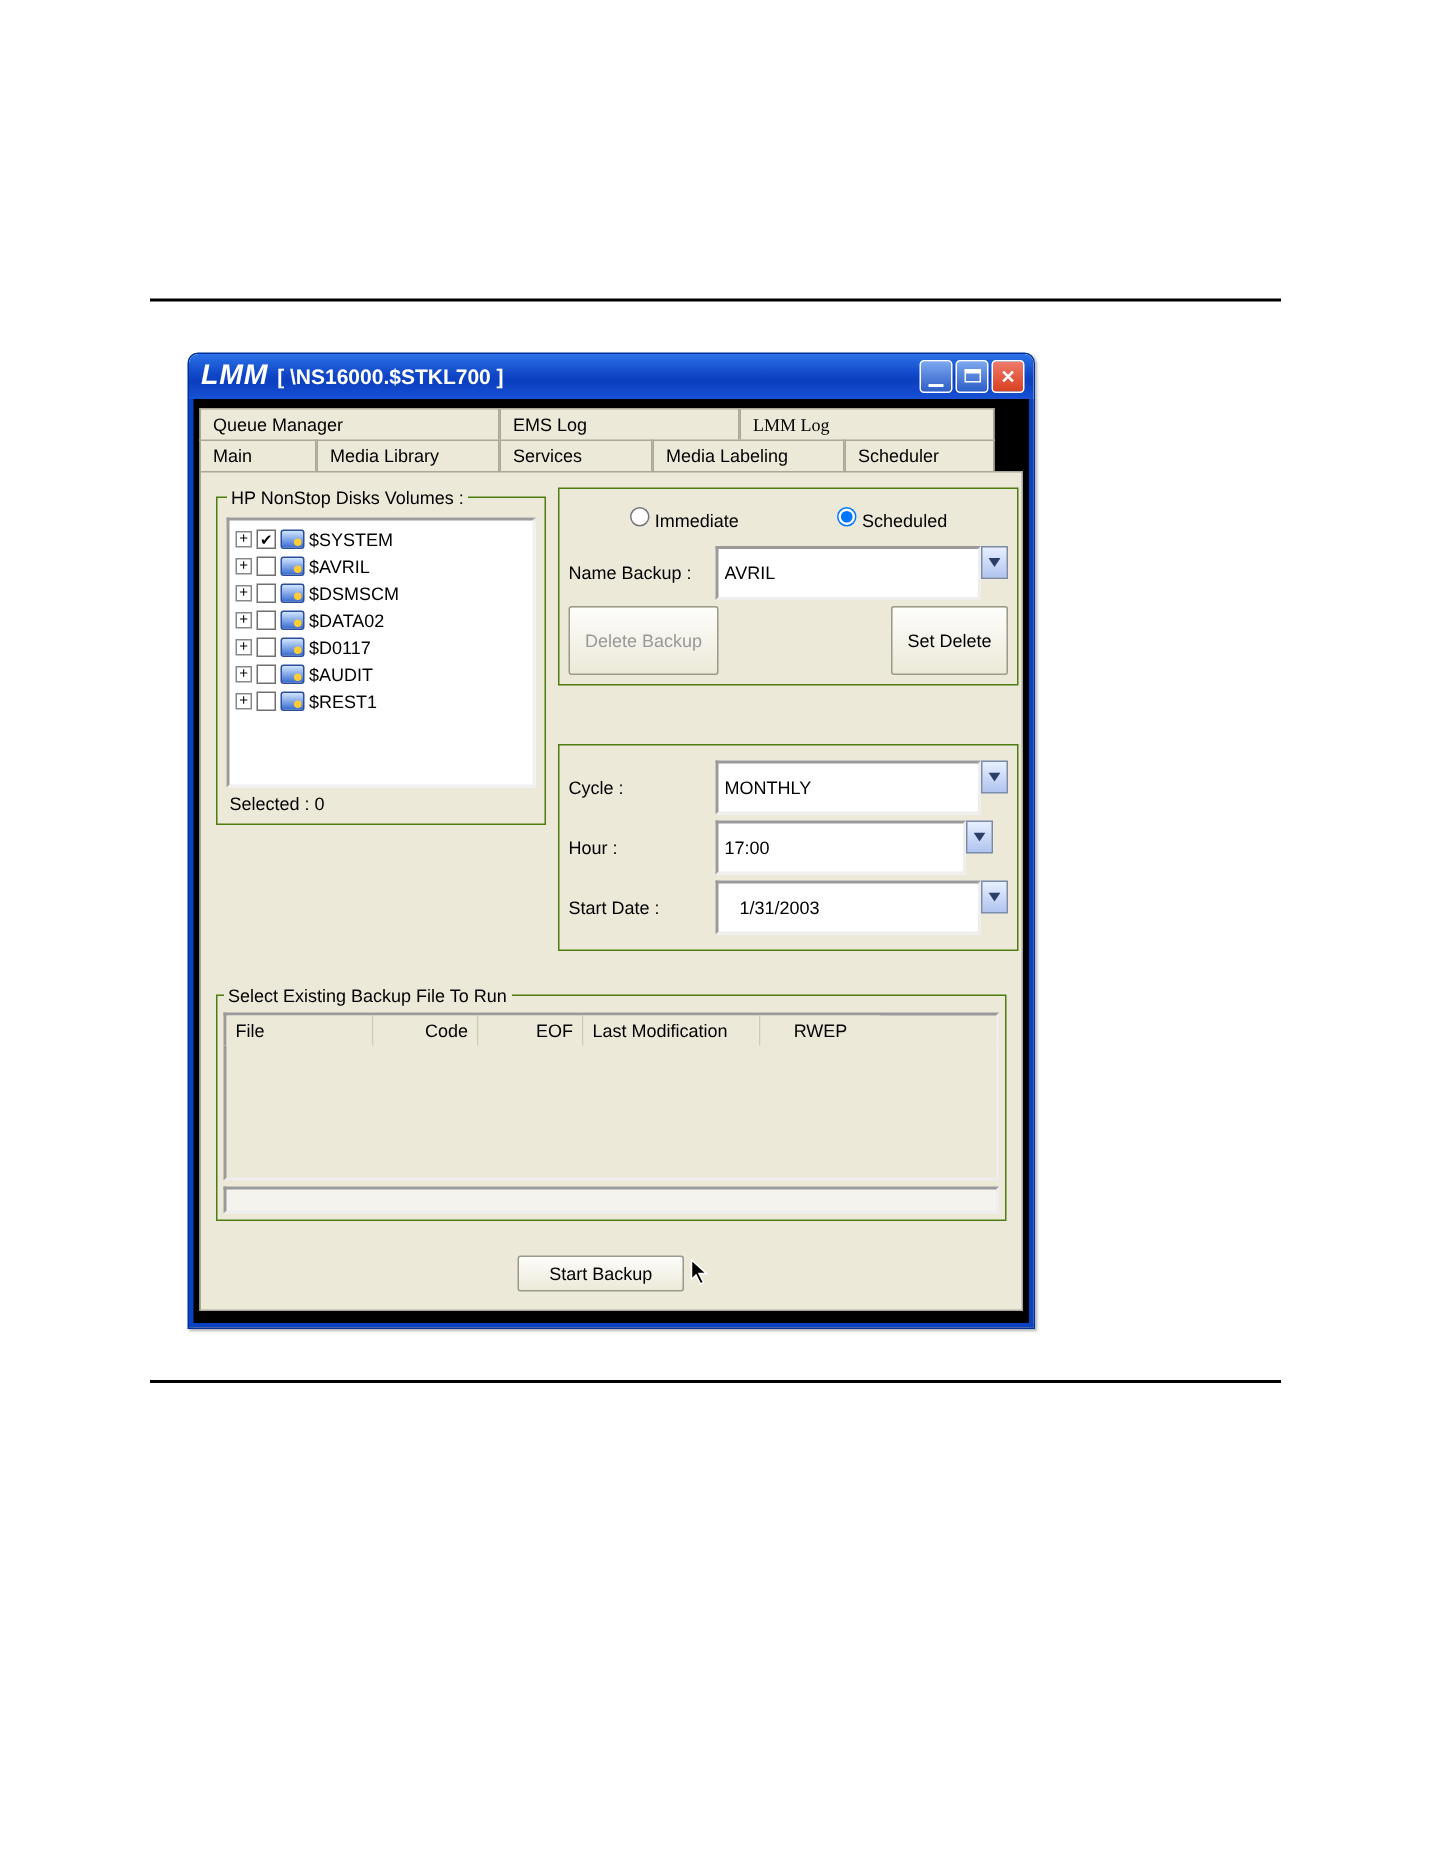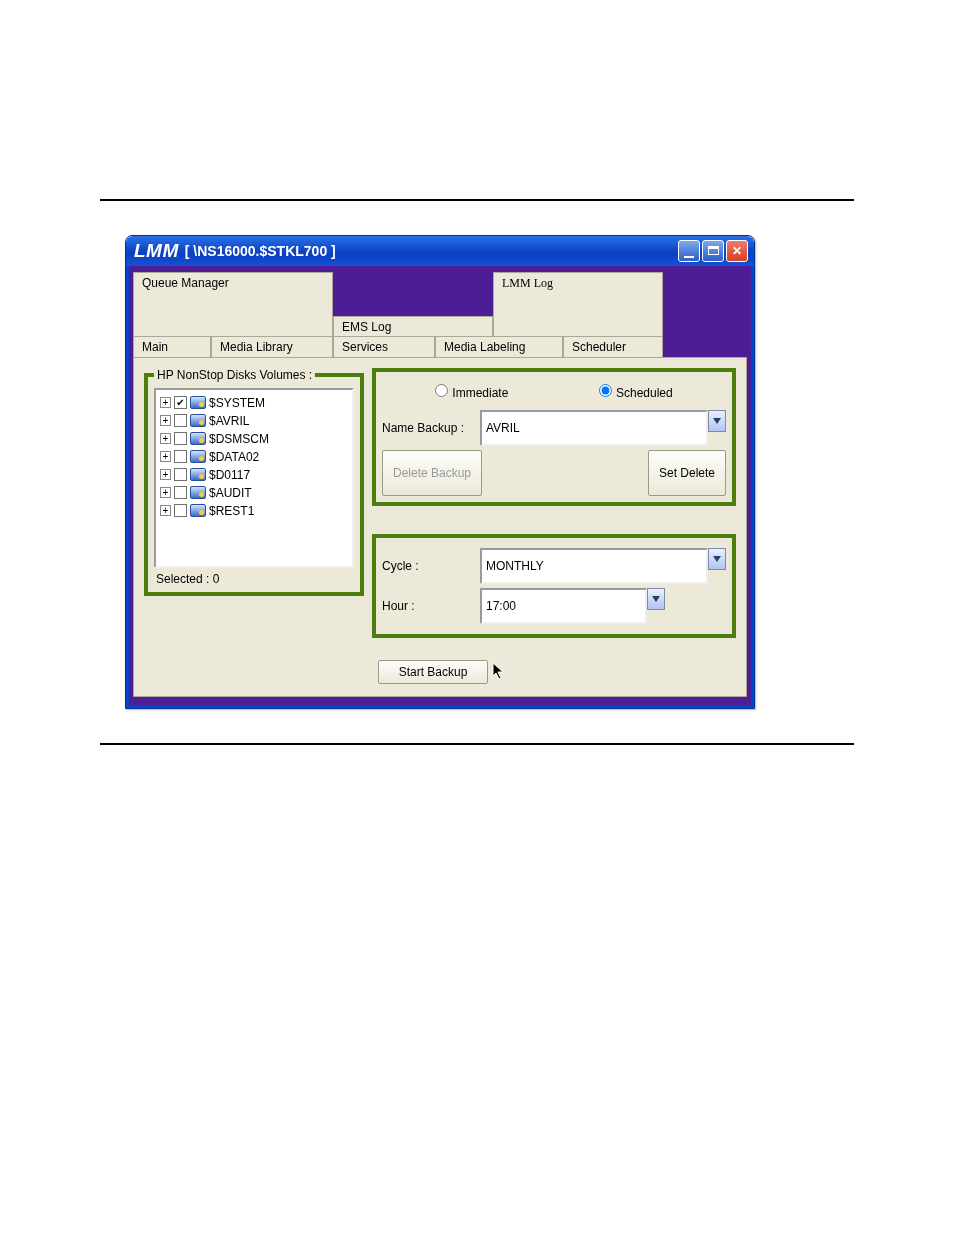--- a/index.html
+++ b/index.html
@@ -31,21 +31,21 @@
     margin: 14px 0 34px 0;
   }
   .hr-bottom {
     border: none;
     border-top: 2px solid #000;
     margin: 34px 0 0 0;
   }
 
   
   .window {
-    width: 630px;
+    width: 565px;
     margin: 0 auto 0 25px;
     border: 1px solid #003399;
     border-radius: 7px 7px 0 0;
     overflow: hidden;
     box-shadow: 1px 1px 2px rgba(0,0,0,0.3);
   }
   .titlebar {
     background: linear-gradient(to bottom, #2a72e8 0%, #1148c8 45%, #0b3fbf 60%, #1851d6 100%);
     height: 30px;
     display: flex;
@@ -84,39 +84,39 @@
     color: #fff;
     cursor: pointer;
   }
   .btn-min { background: linear-gradient(to bottom,#7ca8f0,#2e5dc6); }
   .btn-max { background: linear-gradient(to bottom,#7ca8f0,#2e5dc6); }
   .btn-close { background: linear-gradient(to bottom,#f07a6a,#d84020); }
   .min-glyph { align-self: flex-end; margin-bottom: 3px; width:10px; border-top:2px solid #fff; }
   .max-glyph { width:11px; height:9px; border:1px solid #fff; border-top:3px solid #fff; }
 
   .window-body {
-    background: #4c1d95;
+    background: #000000;
     border: 3px solid #0a42c4;
     border-top: none;
     padding: 4px 4px 8px 4px;
   }
 
   
   .tabrow { display:flex; font-size:12px; }
   .tabrow .tab {
     border: 1px solid #aca899;
     border-bottom: none;
     background: #ece9d8;
     padding: 3px 10px 3px 8px;
     cursor: pointer;
   }
   .tabrow1 { margin-top:2px; }
   .tabrow2 { margin-top:-1px; }
   .tab.tb-qm { width: 200px; }
-  .tab.tb-ems { width: 160px; margin-top: 44px; }
+  .tab.tb-ems { width: 160px; }
   .tab.tb-lmm { width: 170px; font-family: Liberation Serif, serif; }
   .tab.tb-main { width: 78px; }
   .tab.tb-media { width: 122px; }
   .tab.tb-services { width: 102px; }
   .tab.tb-label { width: 128px; }
   .tab.tb-sched { width: 100px; }
 
   .tab-panel {
     border: 1px solid #aca899;
     padding: 10px 10px 12px 10px;
@@ -127,22 +127,22 @@
     display: flex;
     align-items: center;
     gap: 6px;
     margin: 4px 0 10px 0;
   }
   .radio-row-top .spacer-l { width: 45px; }
   .radio-row-top .rgroup { display:flex; align-items:center; gap:6px; }
   .radio-row-top .rgroup.dimmed { color:#999; }
 
   fieldset.group {
-    border: 4px solid #4d7c0f;
-    margin: 0 0 12px 0;
+    border: 1px solid #4d7c0f;
+    margin: 0 0 23px 0;
     padding: 6px 6px 6px 6px;
     font-size: 12px;
   }
   fieldset.group > legend { padding: 0 3px; font-size: 12px; }
 
   .cols { display:flex; gap:8px; }
   .left-col { flex: 0 0 220px; }
   .right-col { flex: 1; display:flex; flex-direction:column; gap:16px; }
 
   .tree {
@@ -380,24 +380,47 @@
                 <span class="fld-label">Hour :</span>
                 <div class="combo" style="flex:0 0 100px">
                   <input class="text-input" value="17:00" style="">
                   <div class="combo-btn">
                     <svg viewBox="0 0 8 6">
                         <polygon points="0,0 8,0 4,6" fill="#2a3e66"></polygon>
                       </svg>
                   </div>
                 </div>
               </div>
+              <div class="fld-row">
+                <span class="fld-label">Start Date :</span>
+                <div class="combo">
+                  <input class="text-input" style="padding-left: 14px;" value="1/31/2003">
+                  <div class="date-btn">
+                    <svg viewBox="0 0 8 6">
+                        <polygon points="0,0 8,0 4,6" fill="#2a3e66"></polygon>
+                      </svg>
+                  </div>
+                </div>
+              </div>
             </fieldset>
           </div>
         </div>
 
+        <fieldset class="group filebox">
+          <legend>Select Existing Backup File To Run</legend>
+          <div class="listhdr">
+            <div class="col c-file">File</div>
+            <div class="col c-code">Code</div>
+            <div class="col c-eof">EOF</div>
+            <div class="col c-mod">Last Modification</div>
+            <div class="col c-rwep">RWEP</div>
+          </div>
+          <div class="listbody"></div>
+          <div class="hscroll"></div>
+        </fieldset>
 
         <div class="start-row">
           <button class="btn" style="padding:4px 20px">
             <span>Start Backup</span>
           </button>
           <span class="cursor">
             <svg viewBox="0 0 14 18">
                 <polygon points="1,1 1,14 4,11 7,17 9,16 6,10 11,10" fill="#000" stroke="#fff" stroke-width="1"></polygon>
               </svg>
           </span>

